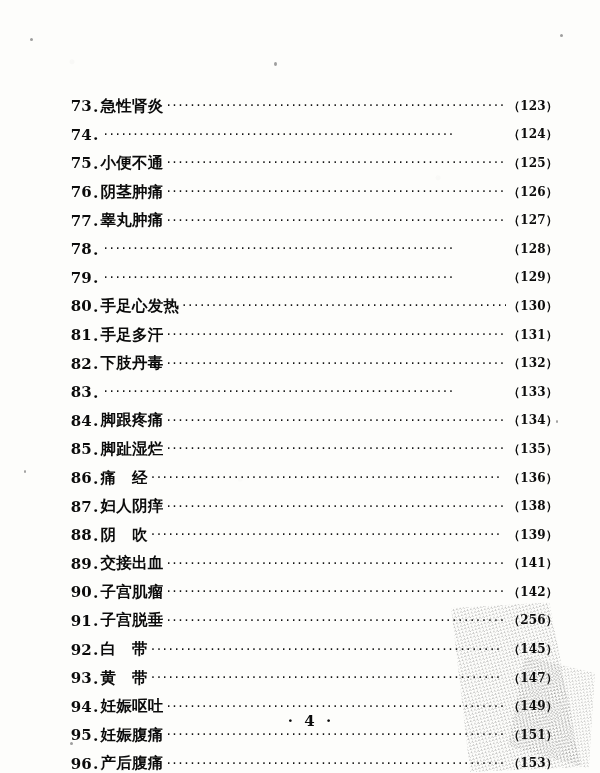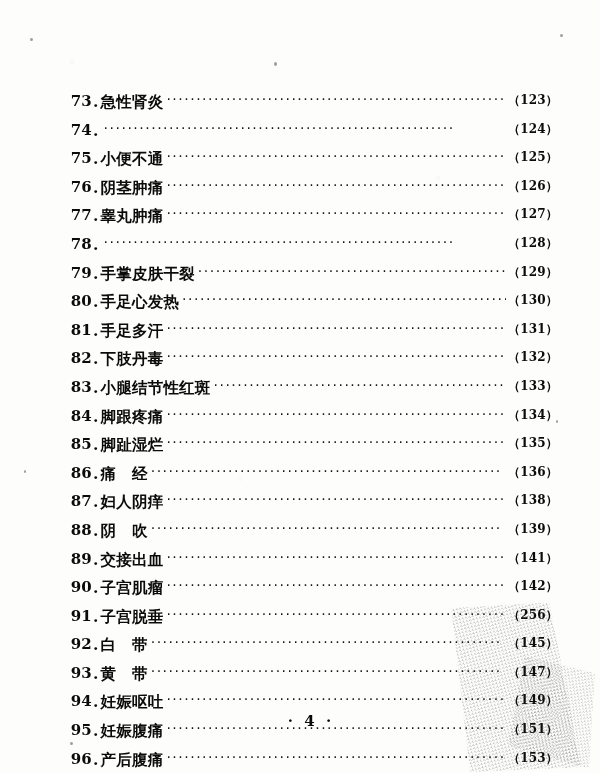--- a/index.html
+++ b/index.html
@@ -38,21 +38,21 @@
     opacity: .65;
   }
   .toc {
     position: absolute;
     left: 0;
     top: 92px;
     width: 600px;
   }
   .toc-row {
     display: flex;
-    align-items: flex-start;
+    align-items: center;
     height: 28.6px;
     padding-left: 58px;
     padding-right: 42px;
     font-size: 15.5px;
     color: #0b0b0b;
     letter-spacing: 0.2px;
   }
   .toc-num {
     flex: 0 0 auto;
     min-width: 34px;
@@ -184,21 +184,20 @@
       </div>
       <div class="toc-row">
         <span class="toc-num">78</span>
         <span class="toc-dot-sep">.</span>
         <span class="toc-leader">···························································</span>
         <span class="toc-page">（128）</span>
       </div>
       <div class="toc-row">
         <span class="toc-num">79</span>
         <span class="toc-dot-sep">.</span>
-        <span class="toc-title">手掌皮肤干裂</span>
         <span class="toc-leader">···························································</span>
         <span class="toc-page">（129）</span>
       </div>
       <div class="toc-row">
         <span class="toc-num">80</span>
         <span class="toc-dot-sep">.</span>
         <span class="toc-title">手足心发热</span>
         <span class="toc-leader">···························································</span>
         <span class="toc-page">（130）</span>
       </div>
@@ -212,21 +211,20 @@
       <div class="toc-row">
         <span class="toc-num">82</span>
         <span class="toc-dot-sep">.</span>
         <span class="toc-title">下肢丹毒</span>
         <span class="toc-leader">···························································</span>
         <span class="toc-page">（132）</span>
       </div>
       <div class="toc-row">
         <span class="toc-num">83</span>
         <span class="toc-dot-sep">.</span>
-        <span class="toc-title">小腿结节性红斑</span>
         <span class="toc-leader">···························································</span>
         <span class="toc-page">（133）</span>
       </div>
       <div class="toc-row">
         <span class="toc-num">84</span>
         <span class="toc-dot-sep">.</span>
         <span class="toc-title">脚跟疼痛</span>
         <span class="toc-leader">···························································</span>
         <span class="toc-page">（134）</span>
       </div>

